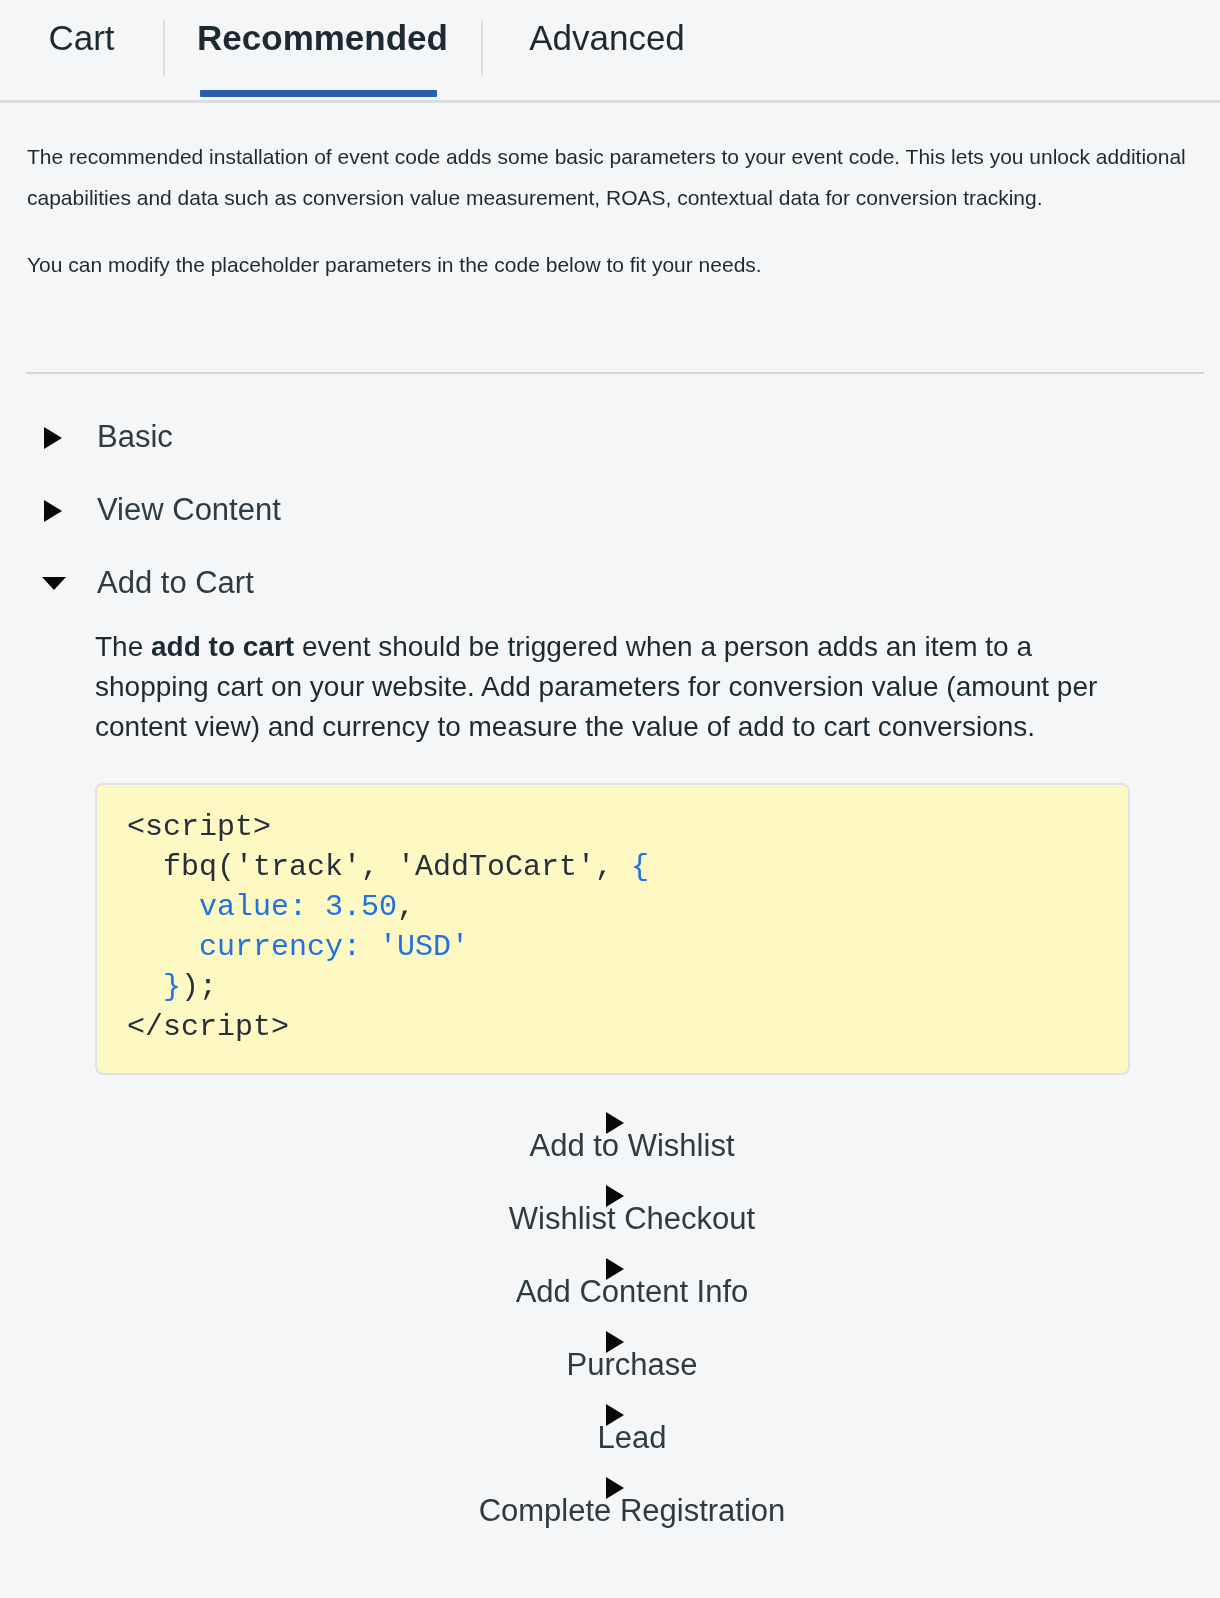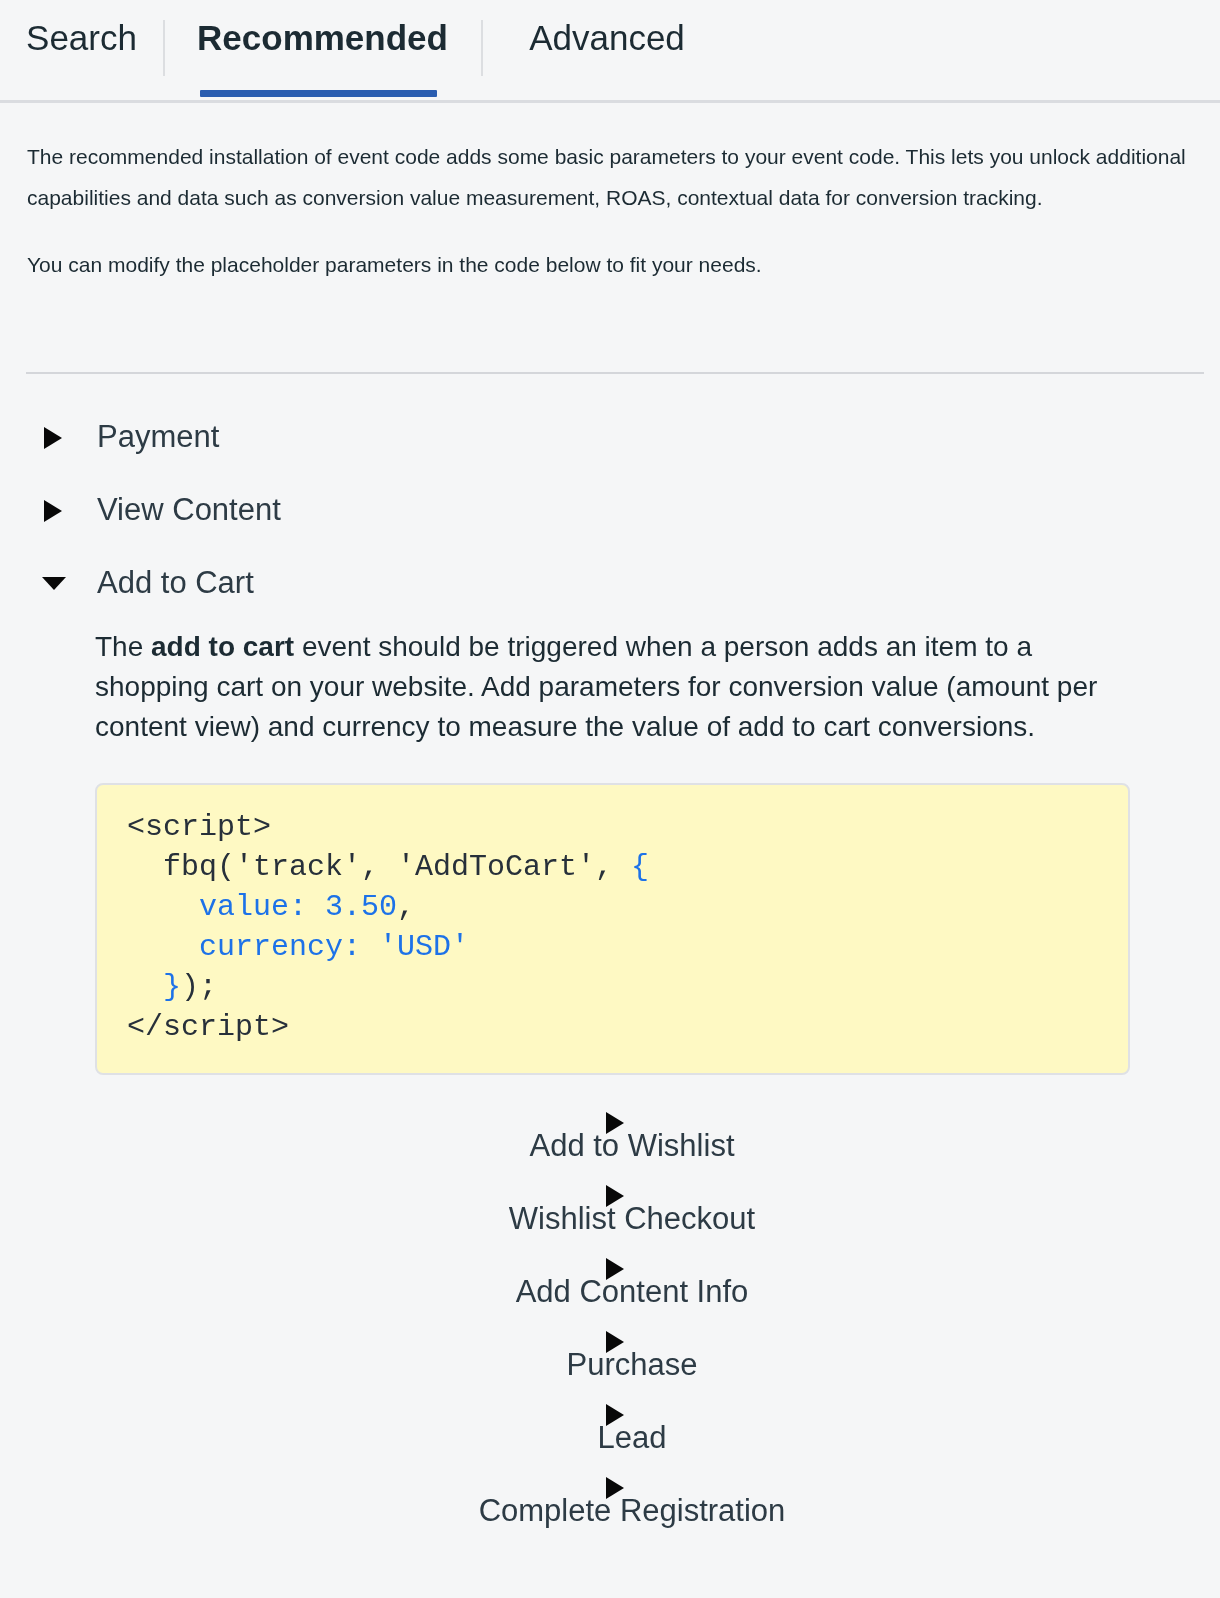--- a/index.html
+++ b/index.html
@@ -191,21 +191,21 @@
   .tok-blue { color: #1d72e8; }
 
   .acc-bottom { margin-top: 36px; }
 </style>
 </head>
 <body>
 
 <div class="tabbar">
   <div class="tabbar-inner">
     <div class="tab tab-basic">
-      <span class="tab-label">Search</span>
+      <span class="tab-label">Cart</span>
     </div>
     <div class="tab tab-rec">
       <span class="tab-label">Recommended</span>
     </div>
     <div class="tab tab-adv">
       <span class="tab-label">Advanced</span>
     </div>
   </div>
   <div class="tab-sep tab-sep-1"></div>
   <div class="tab-sep tab-sep-2"></div>
@@ -218,21 +218,21 @@
   <p class="second">You can modify the placeholder parameters in the code below to fit your needs.</p>
 </div>
 
 <div class="section-rule"></div>
 
 <div class="accordion">
 
   <div class="acc-item">
     <div class="acc-header">
       <span class="caret"></span>
-      <span class="acc-title">Payment</span>
+      <span class="acc-title">Basic</span>
     </div>
   </div>
 
   <div class="acc-item">
     <div class="acc-header">
       <span class="caret"></span>
       <span class="acc-title">View Content</span>
     </div>
   </div>
 

